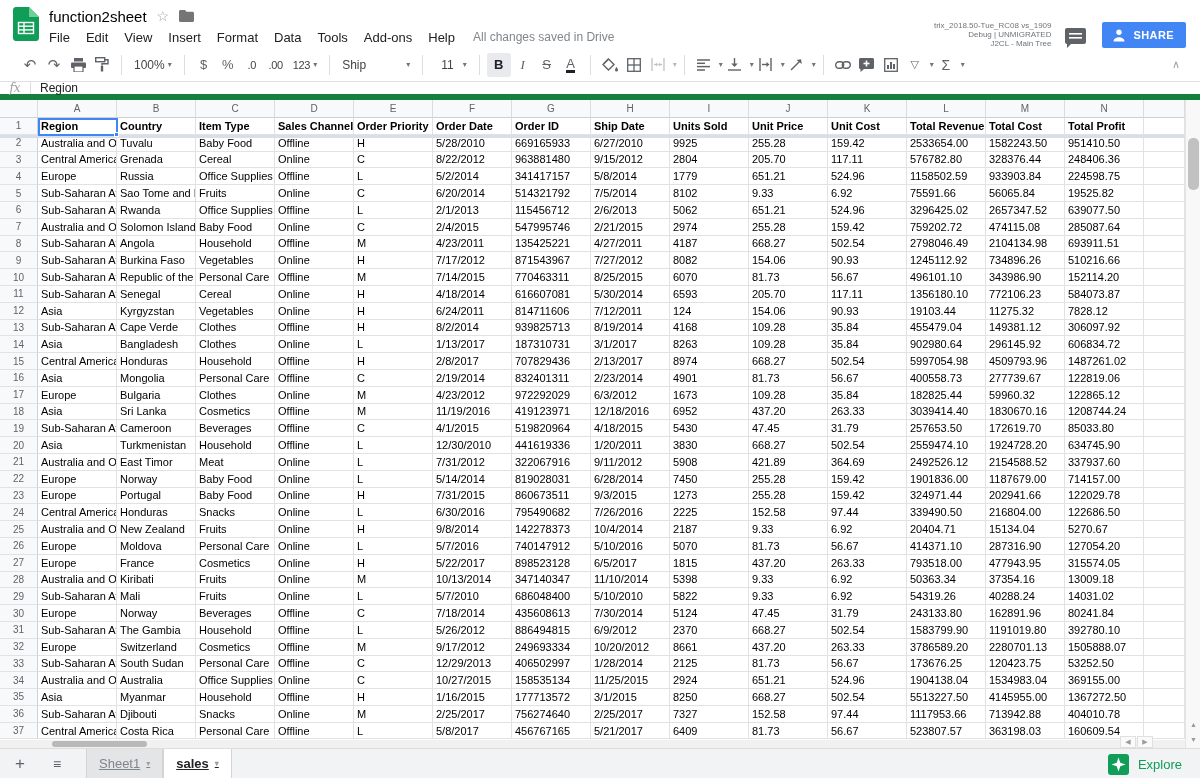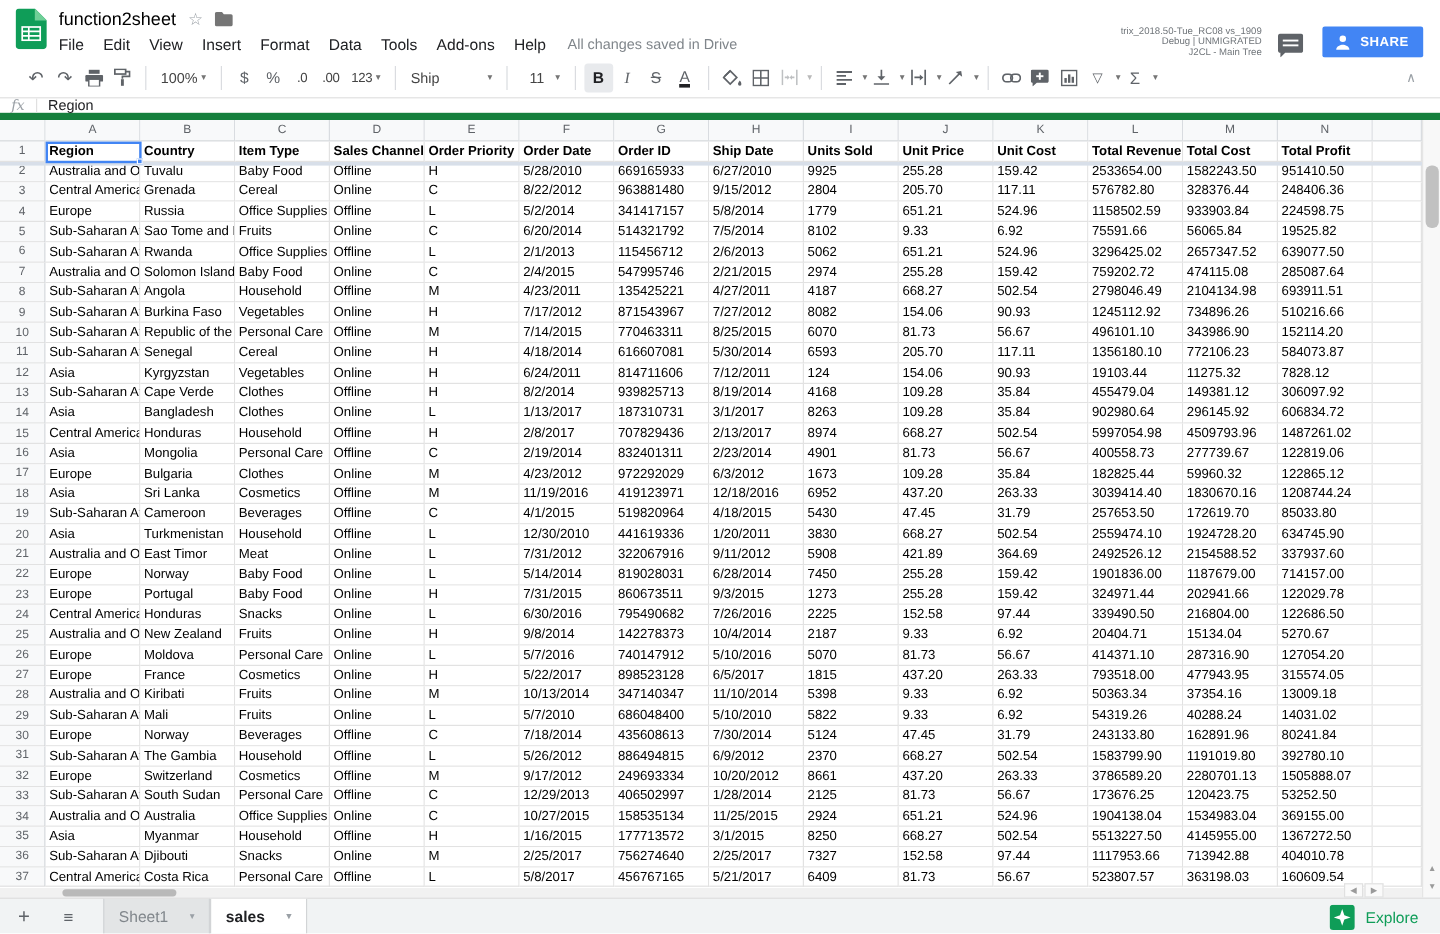--- a/index.html
+++ b/index.html
@@ -75,22 +75,22 @@
   #hthumb { position:absolute; left:52px; top:1px; width:95px; height:6px; background:#b9b9b9; border-radius:3px; cursor:grab; }
   .hs-arrow { position:absolute; top:-4px; width:16px; height:12px; background:#fafafa; border:1px solid #e0e0e0;
               font-size:7px; color:#9a9a9a; display:flex; align-items:center; justify-content:center; cursor:pointer; }
   #hs-left { right:49px; } #hs-right { right:32px; }
 
   
   #sheetbar { height:30px; background:#f1f3f4; border-top:1px solid #ddd; display:flex; align-items:stretch; position:relative; }
   #add-sheet { width:40px; display:flex; align-items:center; justify-content:center; font-size:17px; color:#5f6368; cursor:pointer; }
   #all-sheets { width:34px; display:flex; align-items:center; justify-content:center; font-size:14px; color:#5f6368; cursor:pointer; }
   #tabs { display:flex; margin-left:12px; }
-  .sheet-tab { display:flex; align-items:center; gap:18px; padding:0 12px; font-size:13px; color:#80868b;
-               background:#e3e5e6; border-right:1px solid #d2d4d6; border-left:1px solid #d2d4d6; cursor:pointer; }
+  .sheet-tab { display:flex; align-items:center; gap:6px; padding:0 12px; font-size:13px; color:#80868b;
+               background:#e3e5e6; border-right:1px solid #d2d4d6; border-left:1px solid #d2d4d6; cursor:pointer;text-decoration:underline; }
   .sheet-tab.active { background:#fff; color:#202124; font-weight:bold;text-align:right; }
   .tab-caret { font-size:8px; color:#9aa0a6; }
   #explore-btn { position:absolute; right:12px; top:0; height:30px; display:flex; align-items:center; gap:9px;
                  color:#0f9d58; font-size:13px; cursor:pointer; padding:0 6px; }
 </style>
 </head>
 <body>
 
 <div id="app">
 

